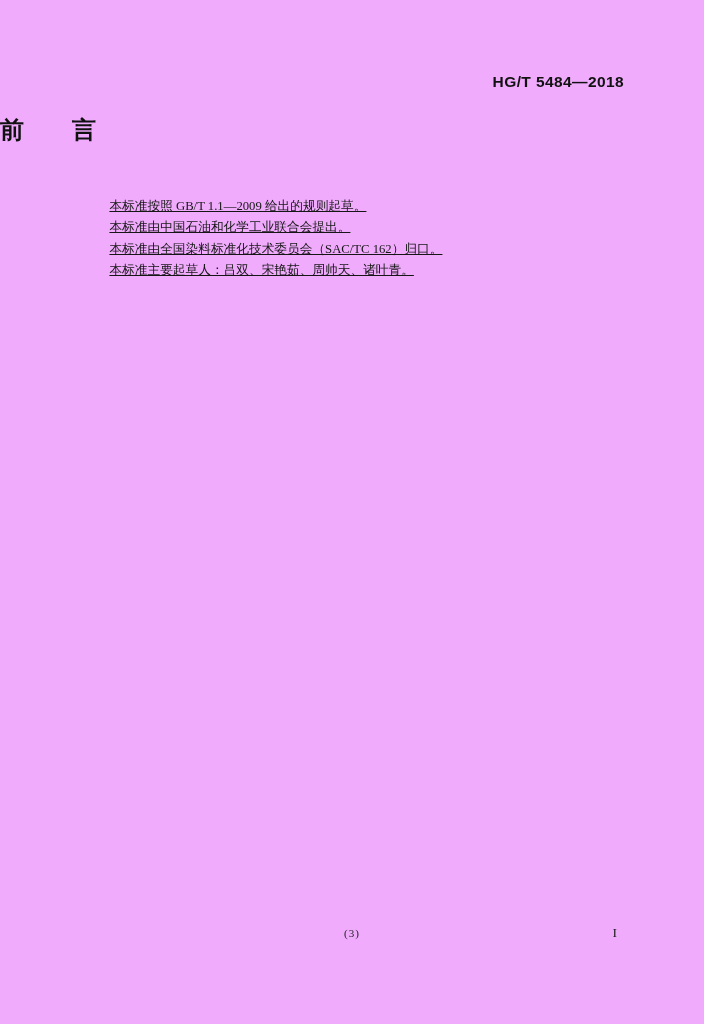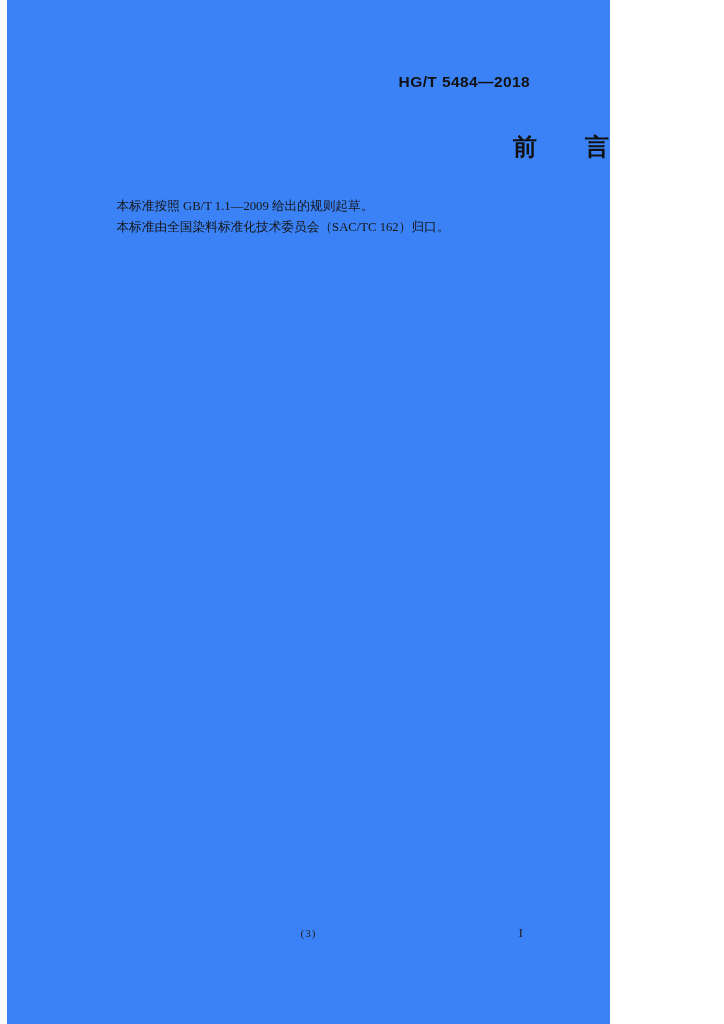--- a/index.html
+++ b/index.html
@@ -2,61 +2,61 @@
 <html><head>
 <meta charset="utf-8">
 <style>
   html, body {
     margin: 0;
     padding: 0;
     background: #ffffff;
   }
   .page {
     position: relative;
-    width: 603px;
+    width: 704px;
     height: 1024px;
-    background: #3b82f6;
+    background: #f0abfc;
     overflow: hidden;
     font-family: "Liberation Serif", "DejaVu Serif", serif;
     color: #161616;
-    margin-left: 7px;
   }
   .std-number {
     position: absolute;
     top: 73px;
     right: 80px;
     font-family: "Liberation Sans", "DejaVu Sans", sans-serif;
     font-weight: 700;
     font-size: 15.5px;
     letter-spacing: 0.4px;
     color: #111111;
     white-space: nowrap;
   }
   .foreword-title {
     position: absolute;
-    top: 131px;
+    top: 114px;
     left: 0;
     right: 0;
     margin: 0;
-    text-align: right;
+    text-align: left;
     font-size: 24px;
     font-weight: 700;
     color: #111111;
     word-spacing: 40px; 
     letter-spacing: 1px;
   }
   .content {
     position: absolute;
     top: 196px;
     left: 84px;
     width: 560px;
     font-size: 12.7px;
     line-height: 21.4px;
     text-align: justify;
     color: #161616;
+    text-decoration: underline;
   }
   .content p {
     margin: 0;
     padding: 0;
     text-indent: 2em;
   }
   .footer-center {
     position: absolute;
     top: 927px;
     left: 0;
@@ -78,20 +78,22 @@
 <body>
 
 <div class="page">
 
   <div class="std-number">HG/T 5484—2018</div>
 
   <h1 class="foreword-title">前 言</h1>
 
   <div class="content">
     <p>本标准按照 GB/T 1.1—2009 给出的规则起草。</p>
+    <p>本标准由中国石油和化学工业联合会提出。</p>
     <p>本标准由全国染料标准化技术委员会（SAC/TC 162）归口。</p>
+    <p>本标准主要起草人：吕双、宋艳茹、周帅天、诸叶青。</p>
   </div>
 
   <div class="footer-center">(3)</div>
 
   <div class="footer-right">I</div>
 
 </div>
 
 </body></html>

